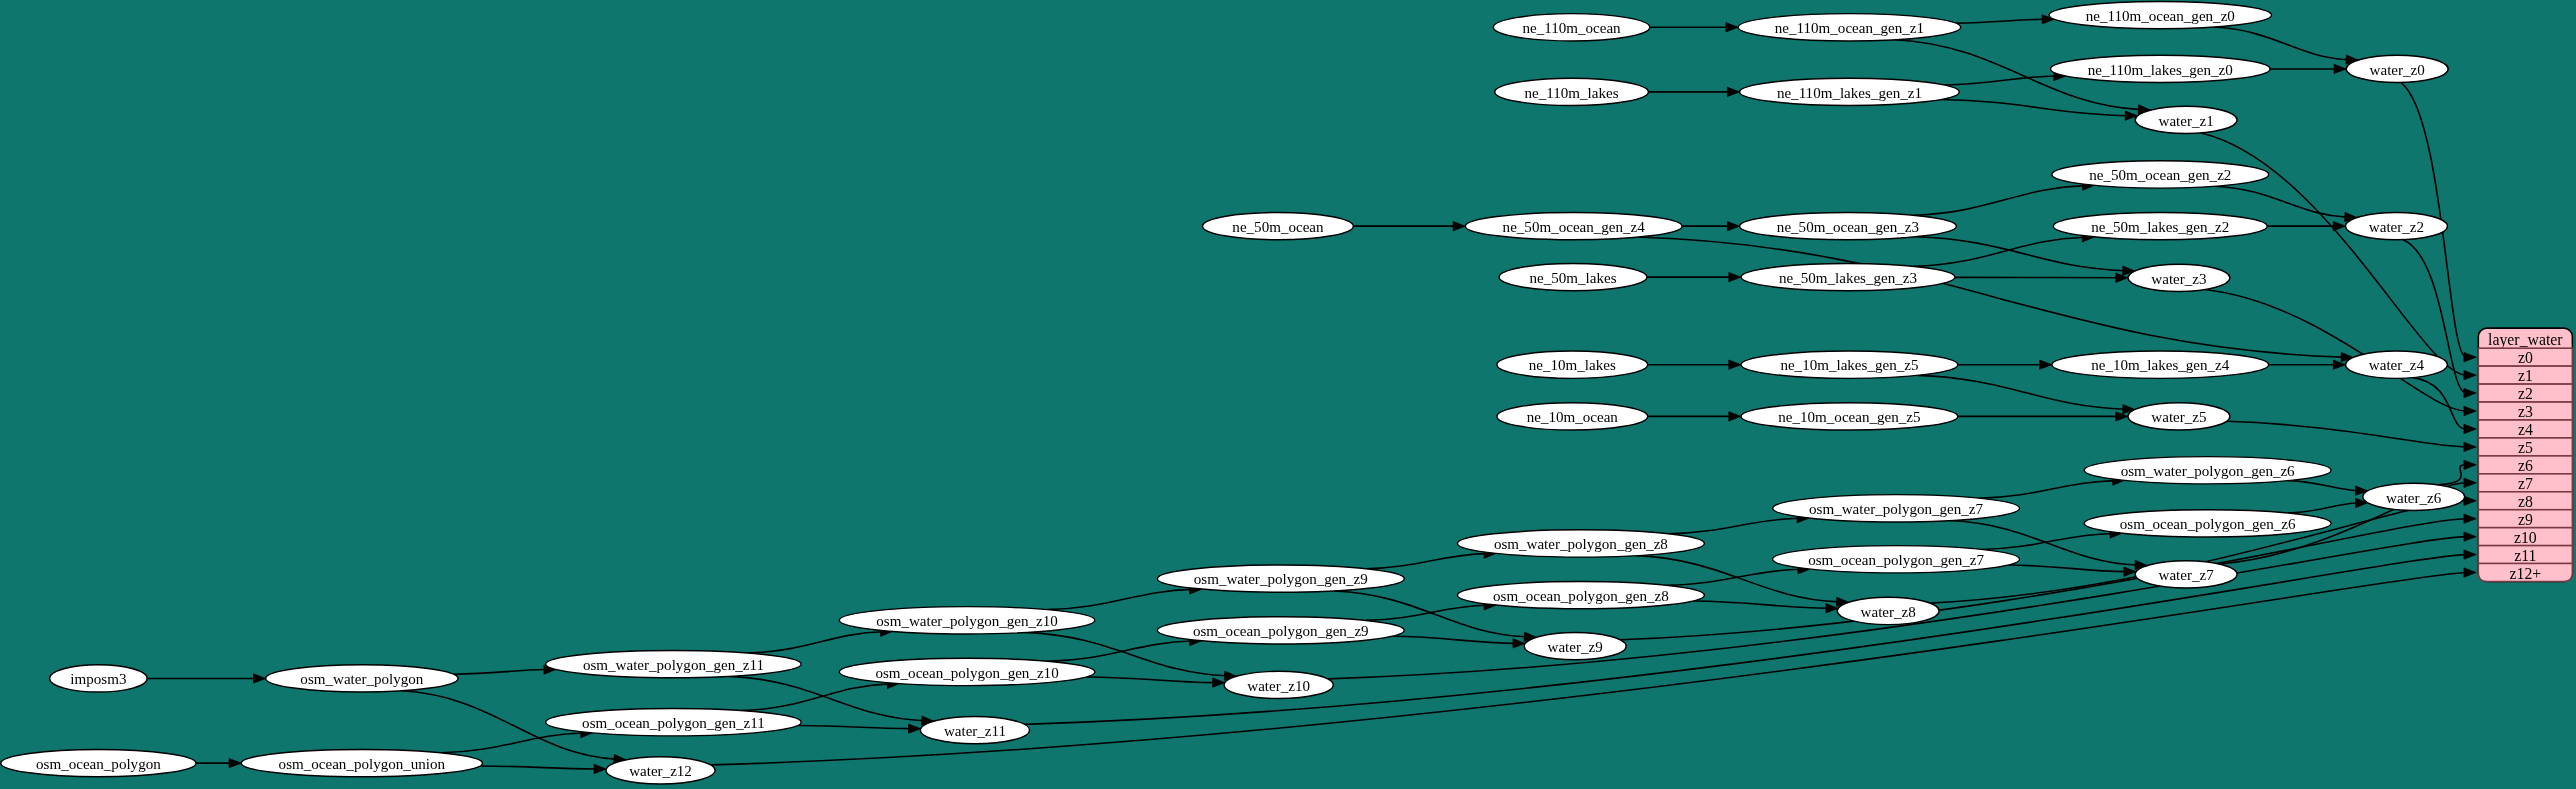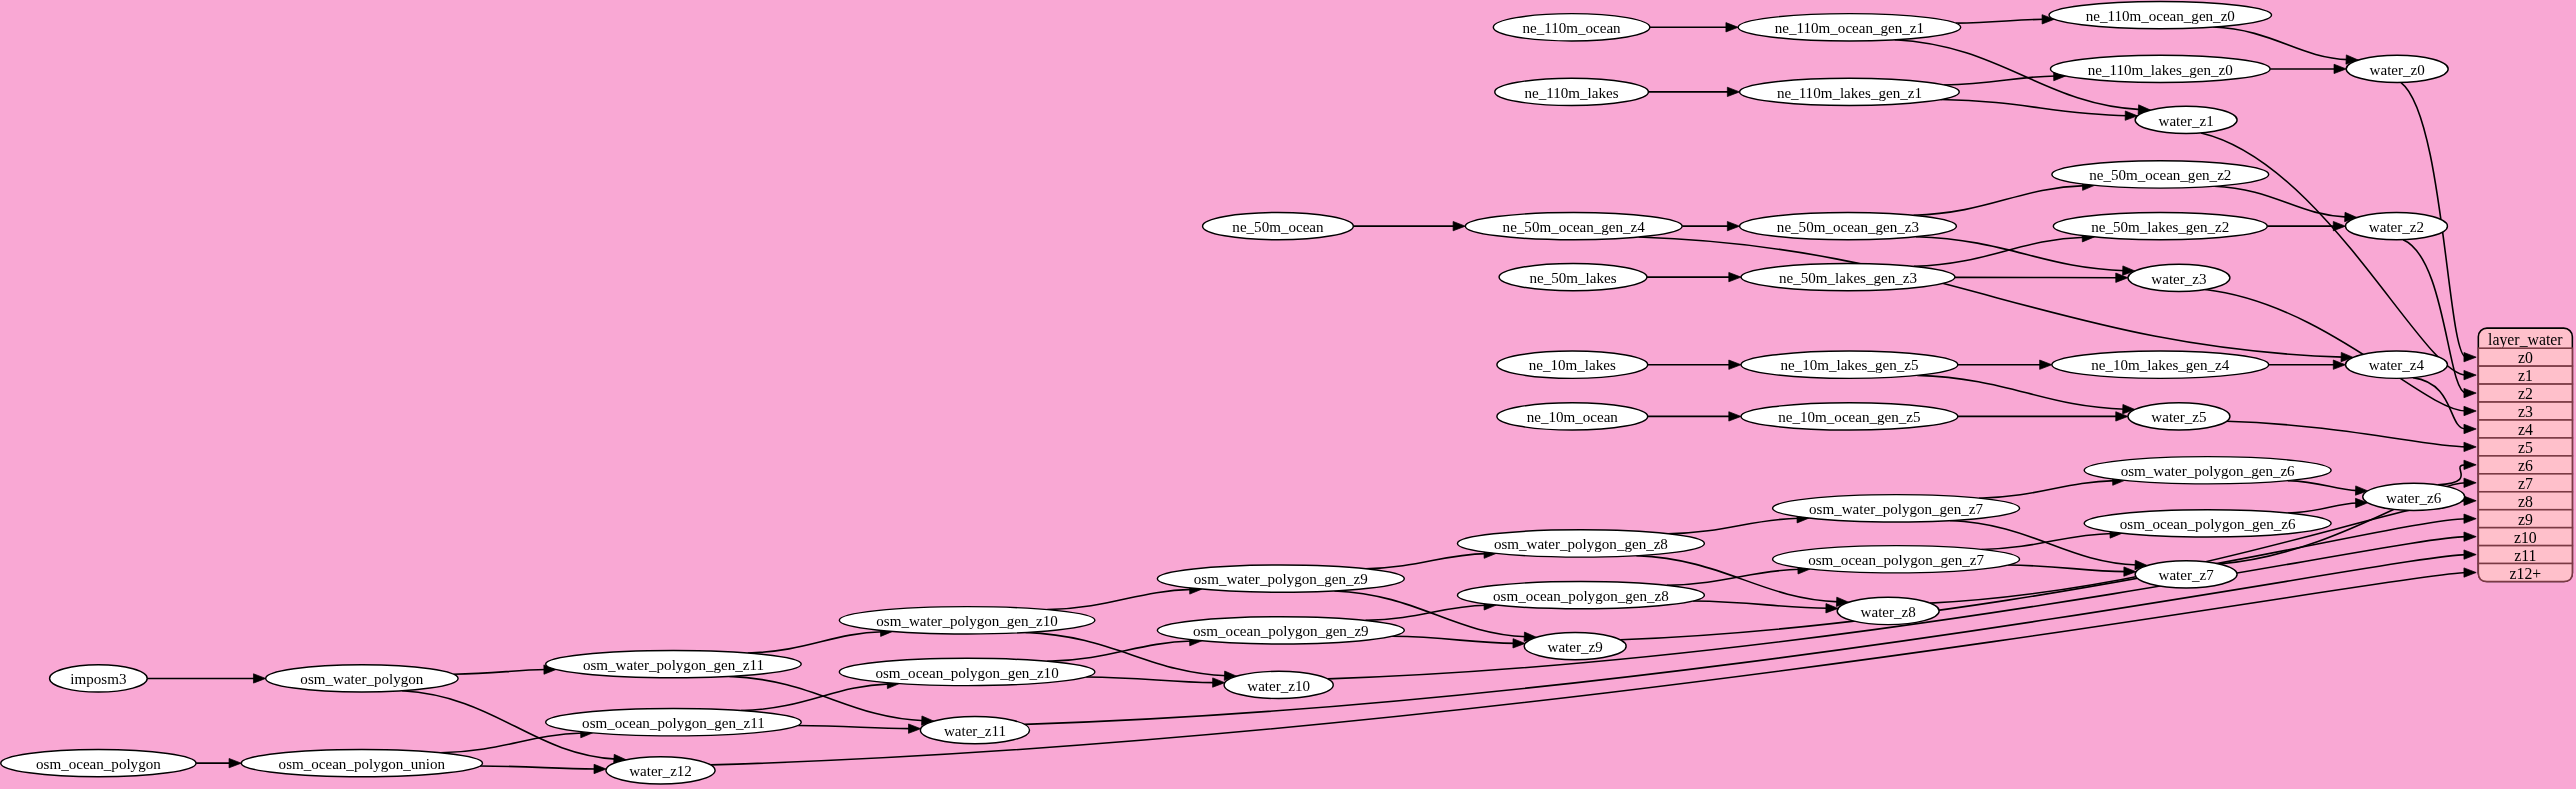--- a/index.html
+++ b/index.html
@@ -7,21 +7,21 @@
     padding: 0;
     background: #ffffff;
   }
   body {
     font-family: "Liberation Serif", serif;
   }
   #canvas {
     position: relative;
     width: 2576px;
     height: 789px;
-    background: #f9a8d4;
+    background: #0f766e;
     overflow: hidden;
   }
   svg#graph {
     position: absolute;
     top: 0;
     left: 0;
     width: 2576px;
     height: 789px;
   }
   .node-ellipse {

